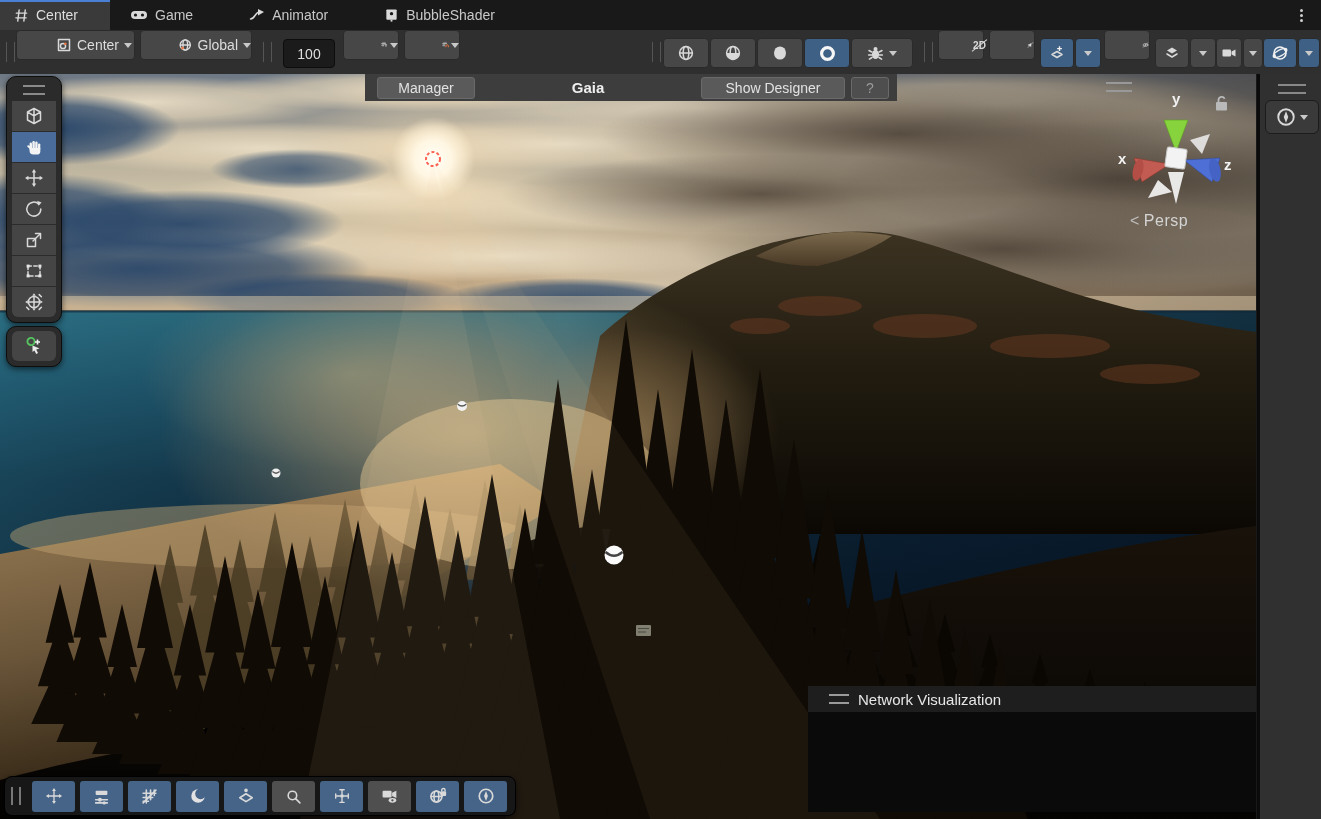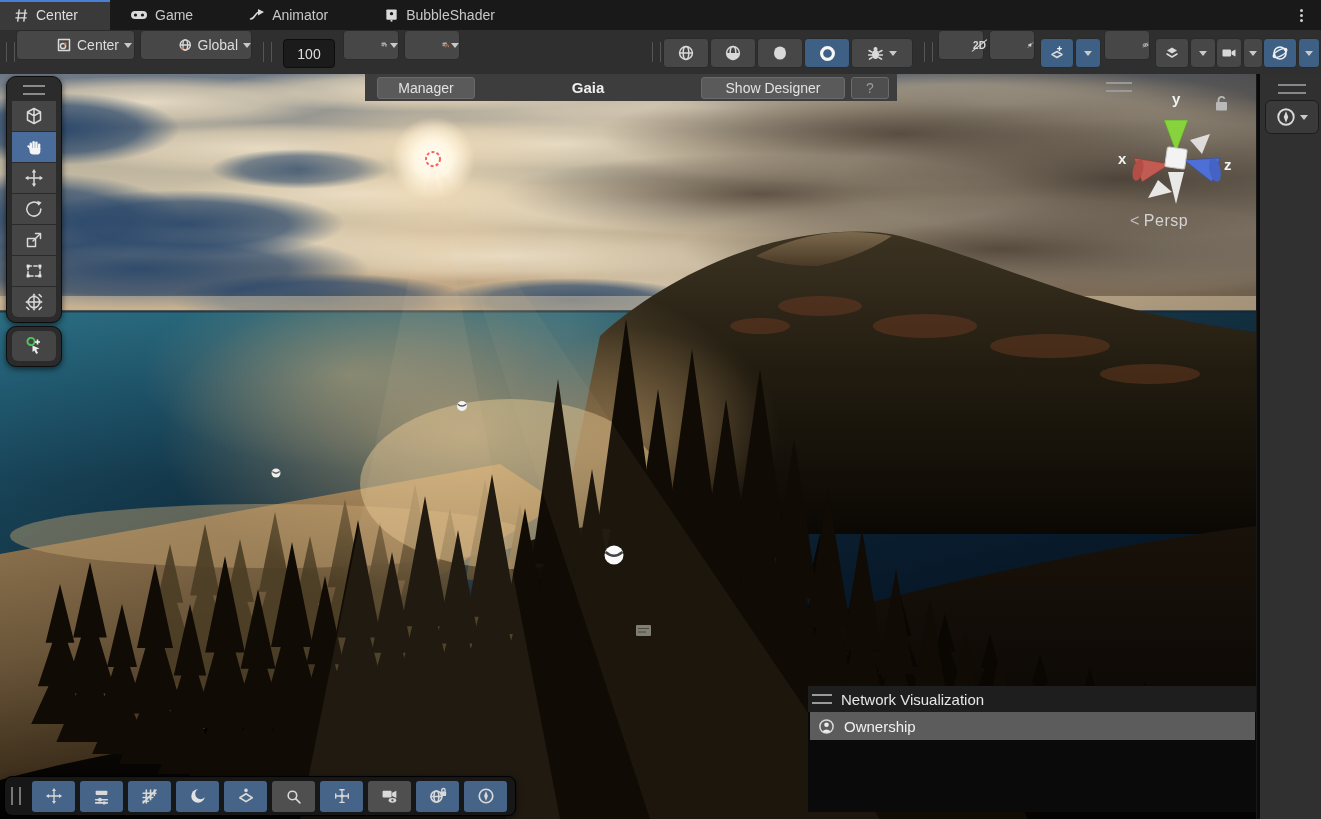--- a/index.html
+++ b/index.html
@@ -39,21 +39,21 @@
   .toolbtn.blue{background:#4a6c9b;}
   .subpanel{margin-top:3px;}
   .subpanel .toolbtn{border-radius:6px;}
   .bottombar{position:absolute;left:4px;top:702px;height:38px;background:#171717;border:1px solid #000;border-radius:8px;
        display:flex;align-items:center;padding:0 8px 0 6px;gap:5px;box-shadow:0 2px 6px rgba(0,0,0,.6);}
   .bbhandle{width:6px;height:18px;border-left:2px solid #777;border-right:2px solid #777;margin-right:6px;}
   .bbtn{width:43px;height:31px;border-radius:3px;background:#4f4f4f;display:flex;align-items:center;justify-content:center;}
   .bbtn.blue{background:#456488;}
   
   .netpanel{position:absolute;left:808px;top:612px;width:449px;height:126px;background:#0a0a0a;}
-  .nethead{height:26px;display:flex;align-items:center;background:#1e1e1e;padding-left:4px;gap:9px;}
+  .nethead{height:26px;display:flex;align-items:center;background:#1e1e1e;padding-left:21px;gap:9px;}
   .nethead .handle{width:20px;border-color:#9a9a9a;}
   .nettitle{font-size:15px;color:#e6e6e6;}
   .netbtn{margin:0 2px 4px 2px;height:28px;background:#5c5c5c;display:flex;align-items:center;gap:9px;padding-left:8px;font-size:15px;color:#f0f0f0;}
   
   .axisgizmo{position:absolute;left:1098px;top:2px;width:160px;height:165px;}
   .axisgizmo text{font-family:"Liberation Sans",sans-serif;}
   .persp{position:absolute;left:1130px;top:138px;font-size:16px;color:#d4d4d4;letter-spacing:.5px;}
   .persp .lt{margin-right:4px;color:#c0c0c0;}
   .ovhandle{position:absolute;left:1106px;top:8px;width:26px;}
   .ovhandle .handle{border-color:#999;}
@@ -667,28 +667,20 @@
       </svg>
     </div>
   </div>
 
   
   <div class="netpanel">
     <div class="nethead">
       <div class="handle"></div>
       <span class="nettitle">Network Visualization</span>
     </div>
-    <div class="netbtn">
-      <svg class="icon" width="17" height="17" viewBox="0 0 17 17">
-        <circle class="ic" stroke="#ececec" stroke-width="1.5" cx="8.5" cy="8.5" r="6.6"></circle>
-        <circle fill="#ececec" cx="8.5" cy="6.8" r="2.3"></circle>
-        <path fill="#ececec" d="M4.4,13.3 Q8.5,9.6 12.6,13.3 Q10.6,15.1 8.5,15.1 Q6.4,15.1 4.4,13.3 Z"></path>
-      </svg>
-      <span>Ownership</span>
-    </div>
   </div>
 </div>
 
 <div class="rightstrip">
   <div style="width:28px;margin:10px auto 0">
       <div class="handle" style="border-color:#888"></div>
     </div>
   <div class="stripbtn">
     <svg class="icon" width="20" height="20" viewBox="0 0 16 16">
       <circle class="ic" stroke-width="1.4" cx="8" cy="8" r="6.2"></circle>

